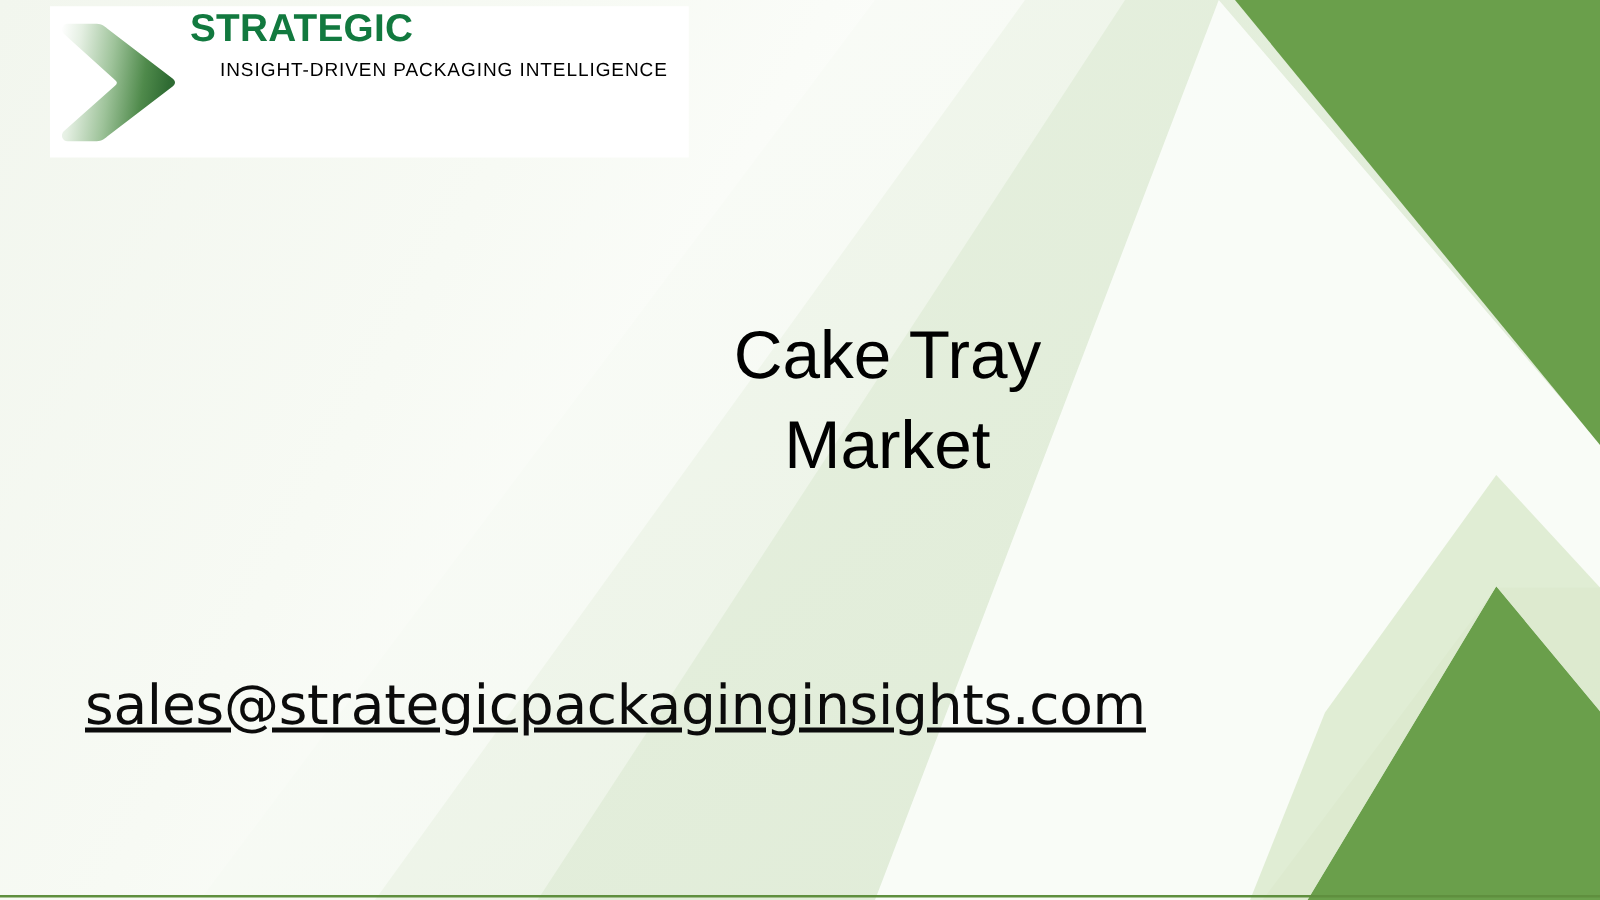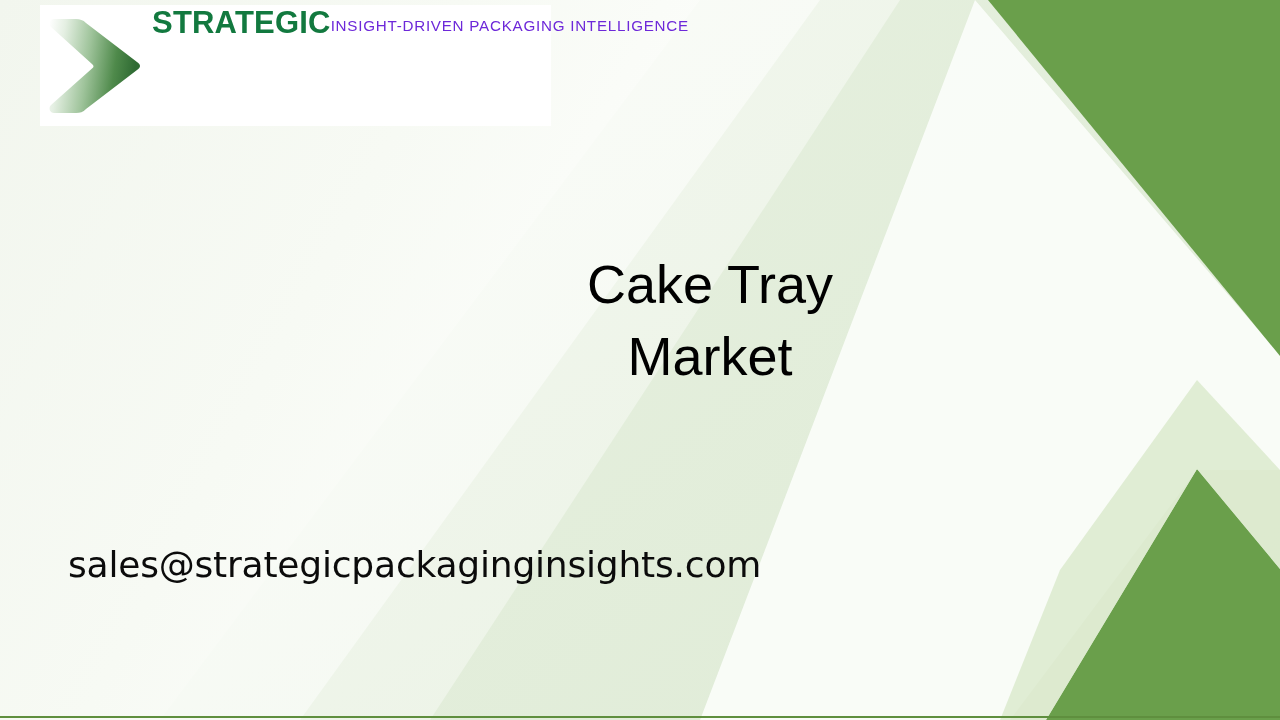--- a/index.html
+++ b/index.html
@@ -61,43 +61,44 @@
   .logo-mark svg {
     position: absolute;
     left: 4px;
     top: 8px;
     width: 104px;
     height: 106px;
   }
   .logo-text {
     flex: 1 1 auto;
     display: flex;
-    flex-direction: row;
+    flex-direction: column;
     justify-content: flex-start;
     padding-top: 2px;
   }
   .logo-line1,
   .logo-line2 {
     font-family: "Liberation Sans", sans-serif;
     font-weight: bold;
     font-size: 31px;
     line-height: 31px;
     letter-spacing: 0.2px;
     color: #12793f;
   }
   .logo-line2 {
     color: #0f7a3e;
   }
   .logo-tagline {
     margin-top: 10px;
     font-family: "Liberation Sans", sans-serif;
     font-size: 15.2px;
     letter-spacing: 0.75px;
-    color: #6d28d9;
+    color: #000000;
     white-space: nowrap;
+    margin-left: 24px;
   }
 
   
   .title {
     position: absolute;
     left: 390px;
     top: 248px;
     width: 640px;
     text-align: center;
     font-family: "Liberation Sans", sans-serif;
@@ -106,24 +107,25 @@
     color: #000000;
     white-space: pre-line;
   }
 
   
   .email {
     position: absolute;
     left: 68px;
     top: 536px;
     font-family: "DejaVu Sans", sans-serif;
-    font-size: 36px;
+    font-size: 44px;
     line-height: 58px;
     color: #0b0b0b;
     letter-spacing: -0.2px;
+    text-decoration: underline;
   }
 </style>
 </head>
 <body>
 
 <div class="slide">
 
   <div class="deco">
     <svg viewBox="0 0 1280 720" xmlns="http://www.w3.org/2000/svg" aria-hidden="true">
       <defs>

